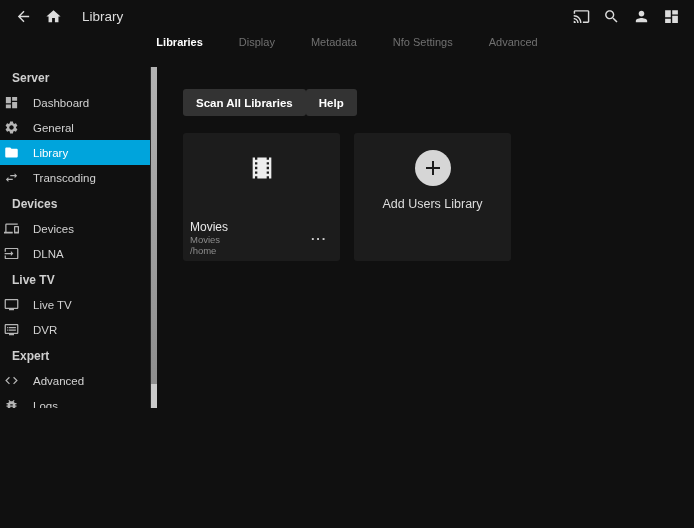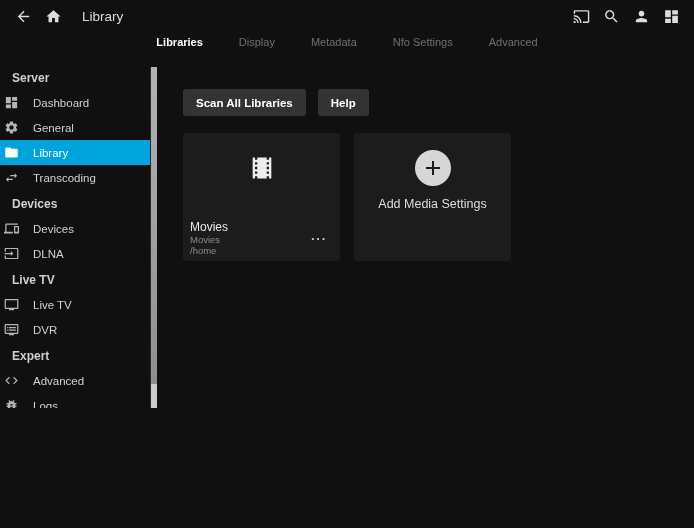--- a/index.html
+++ b/index.html
@@ -25,21 +25,21 @@
   .side-item .sicon{width:15px;height:15px;color:#b5b5b5;display:flex;align-items:center;}
   .side-item .sicon svg{width:15px;height:15px;fill:currentColor;}
   .side-item .slabel{margin-left:14px;font-size:11.5px;color:#d2d2d2;}
   .side-item.active{background:#00a4dc;}
   .side-item.active .slabel,.side-item.active .sicon{color:#ffffff;}
   
   .scrollbar{position:absolute;top:15px;bottom:0;left:150px;width:7px;background:#cbcbcb;border-left:1px solid #2a2a2a;box-sizing:border-box;}
   .scroll-thumb{position:absolute;top:0;left:0;right:0;height:93%;background:linear-gradient(#b3b3b3,#8e8e8e);cursor:pointer;}
   
   .main{position:absolute;top:52px;left:158px;right:0;bottom:0;background:#101010;}
-  .btn-row{margin:37px 0 0 25px;display:flex;gap:12px;}
+  .btn-row{margin:37px 0 0 25px;display:flex;}
   .btn{background:#333333;color:#ffffff;border:none;border-radius:3px;height:27px;
        padding:0 13px;font-size:11.5px;font-weight:bold;font-family:"Liberation Sans",sans-serif;cursor:pointer;}
   .cards{margin:17px 0 0 25px;display:flex;gap:14px;}
   .card{position:relative;width:157px;height:128px;background:#1c1c1c;border-radius:3px;cursor:pointer;}
   .card .media-icon{position:absolute;top:21px;left:0;right:0;display:flex;justify-content:center;color:#ededed;}
   .card .media-icon svg{width:28px;height:28px;fill:currentColor;}
   .card-footer{position:absolute;left:7px;right:7px;bottom:5px;}
   .card-title{font-size:12px;color:#e8e8e8;line-height:14px;}
   .card-sub{font-size:9.5px;color:#8c8c8c;line-height:11px;}
   .dots-btn{position:absolute;right:4px;top:12px;color:#cccccc;font-size:13px;font-weight:bold;
@@ -239,18 +239,18 @@
           <div class="dots-btn">···</div>
         </div>
       </div>
 
       <div class="card add-card">
         <div class="plus-circle">
           <svg viewBox="0 0 24 24">
               <path d="M19 13h-6v6h-2v-6H5v-2h6V5h2v6h6v2z"></path>
             </svg>
         </div>
-        <div class="add-label">Add Media Settings</div>
+        <div class="add-label">Add Users Library</div>
       </div>
     </div>
   </div>
 
 </div>
 
 </body></html>

